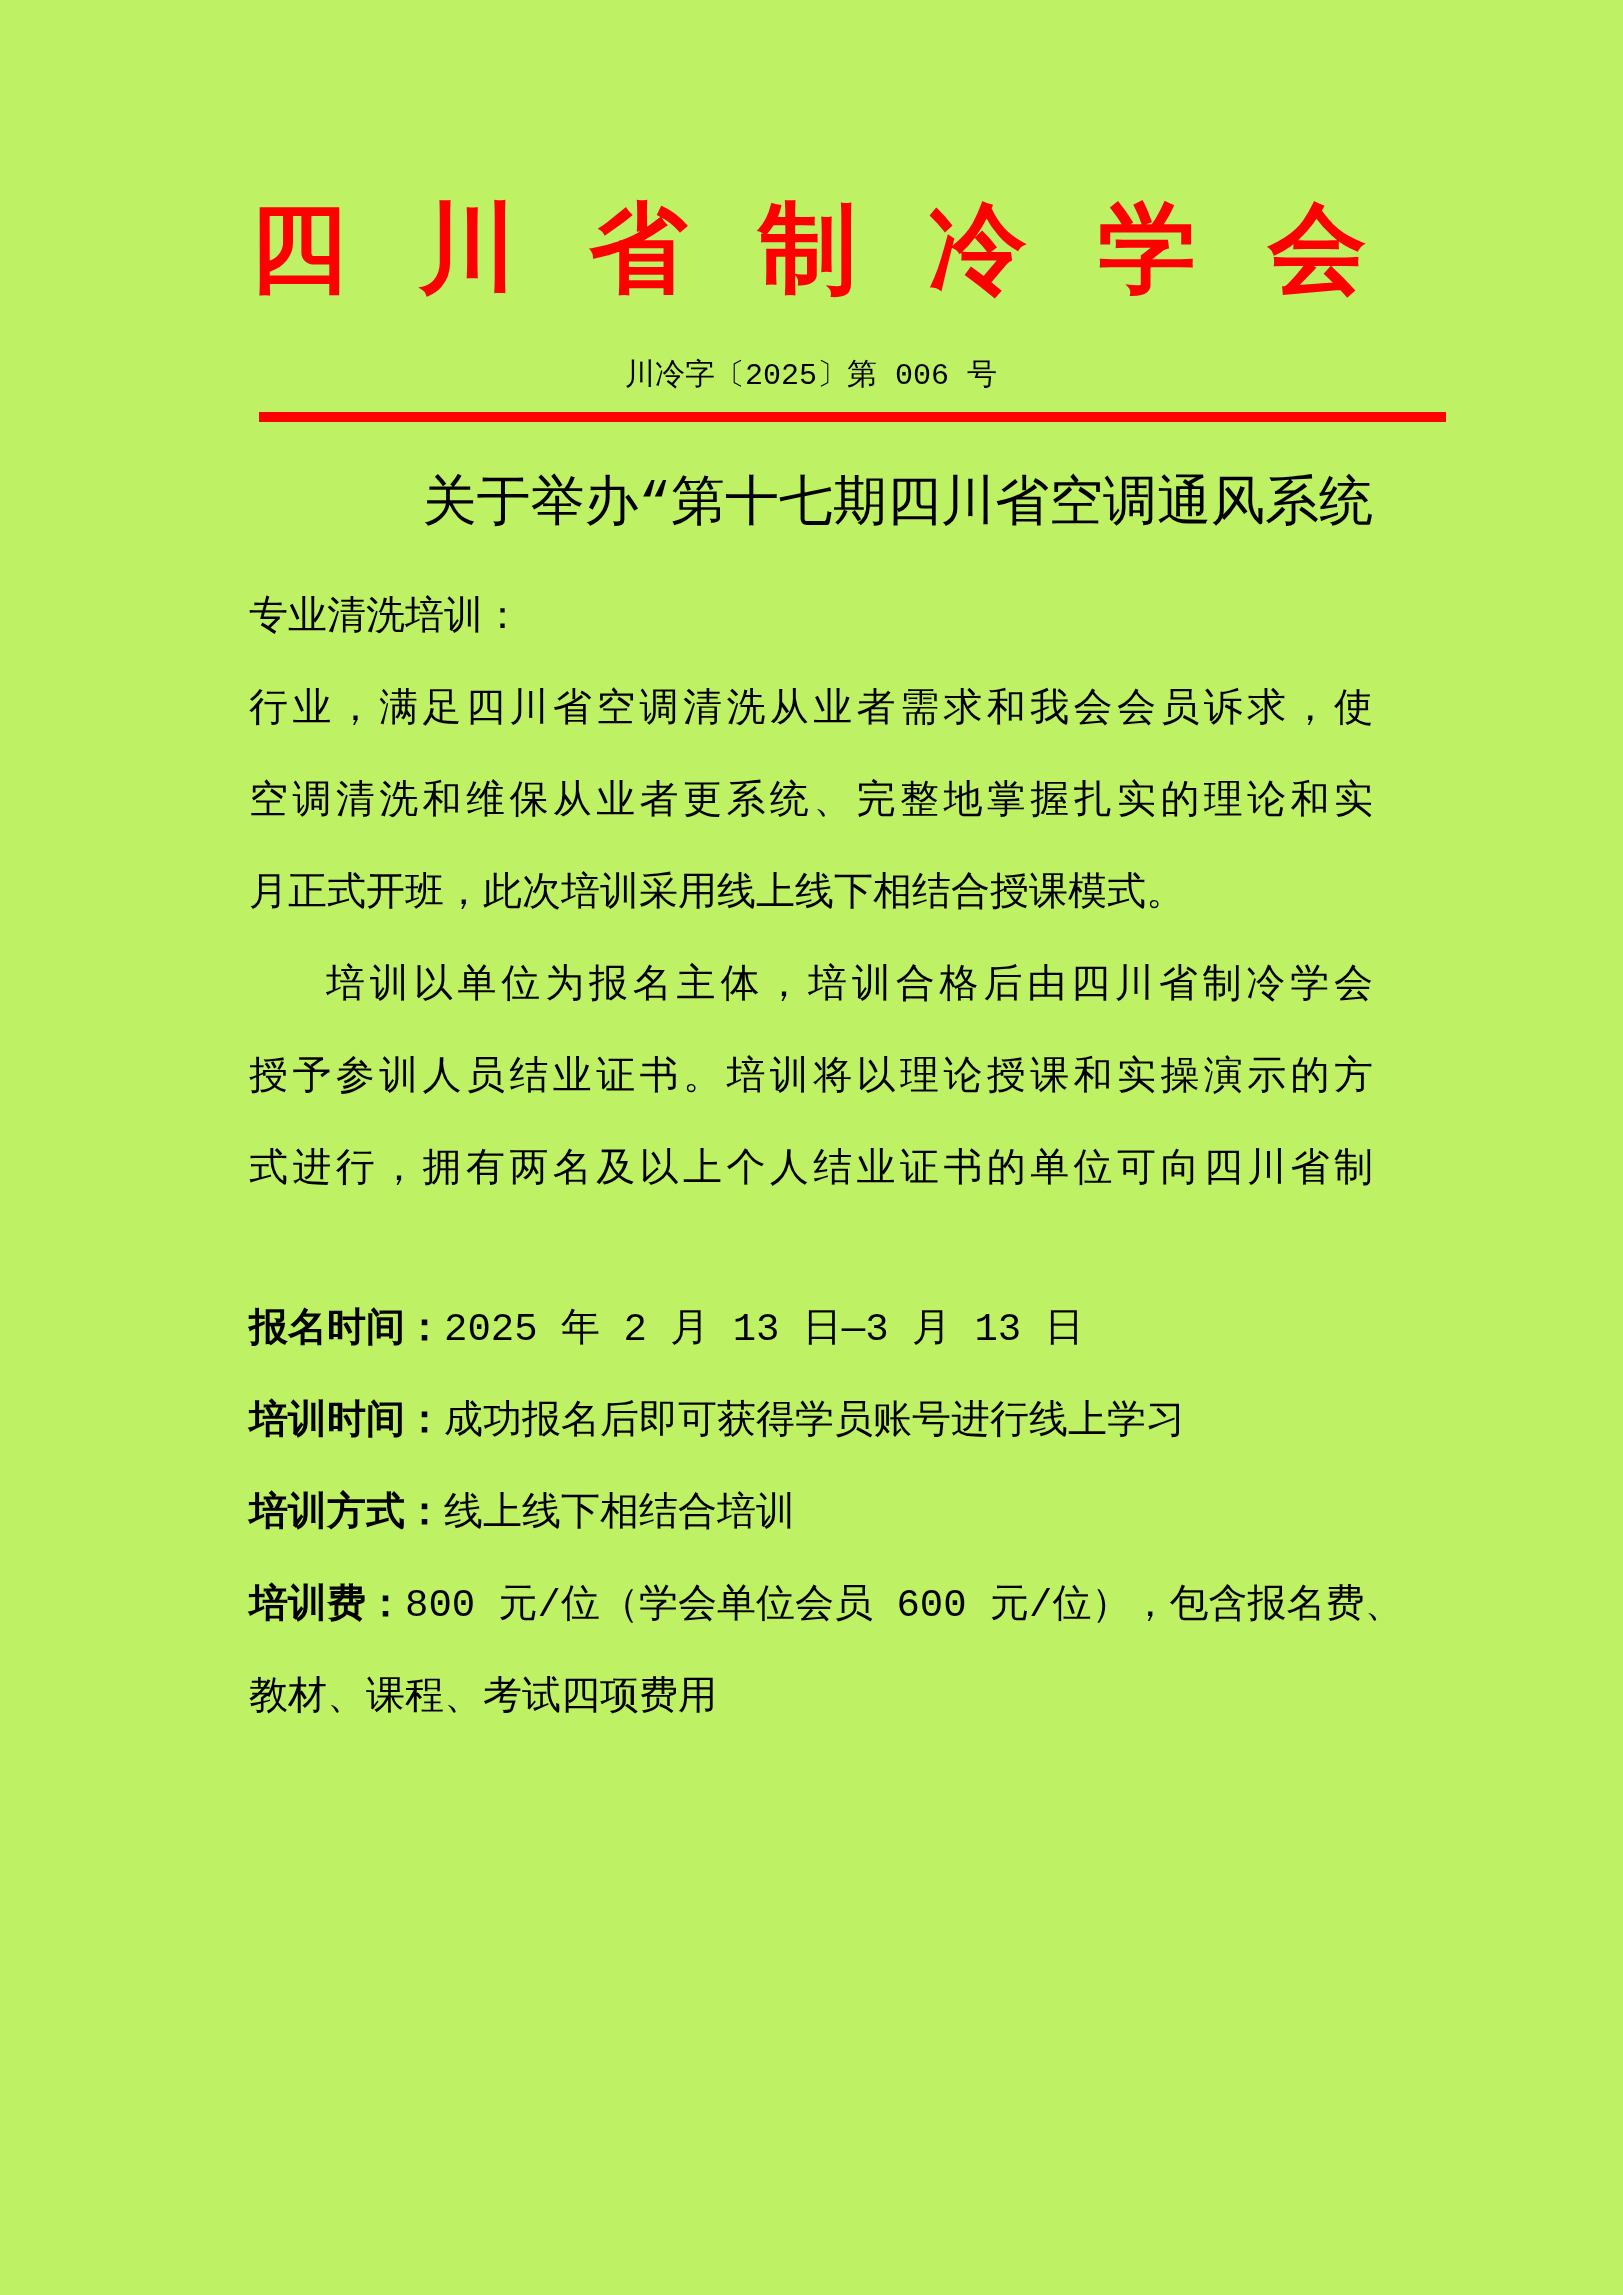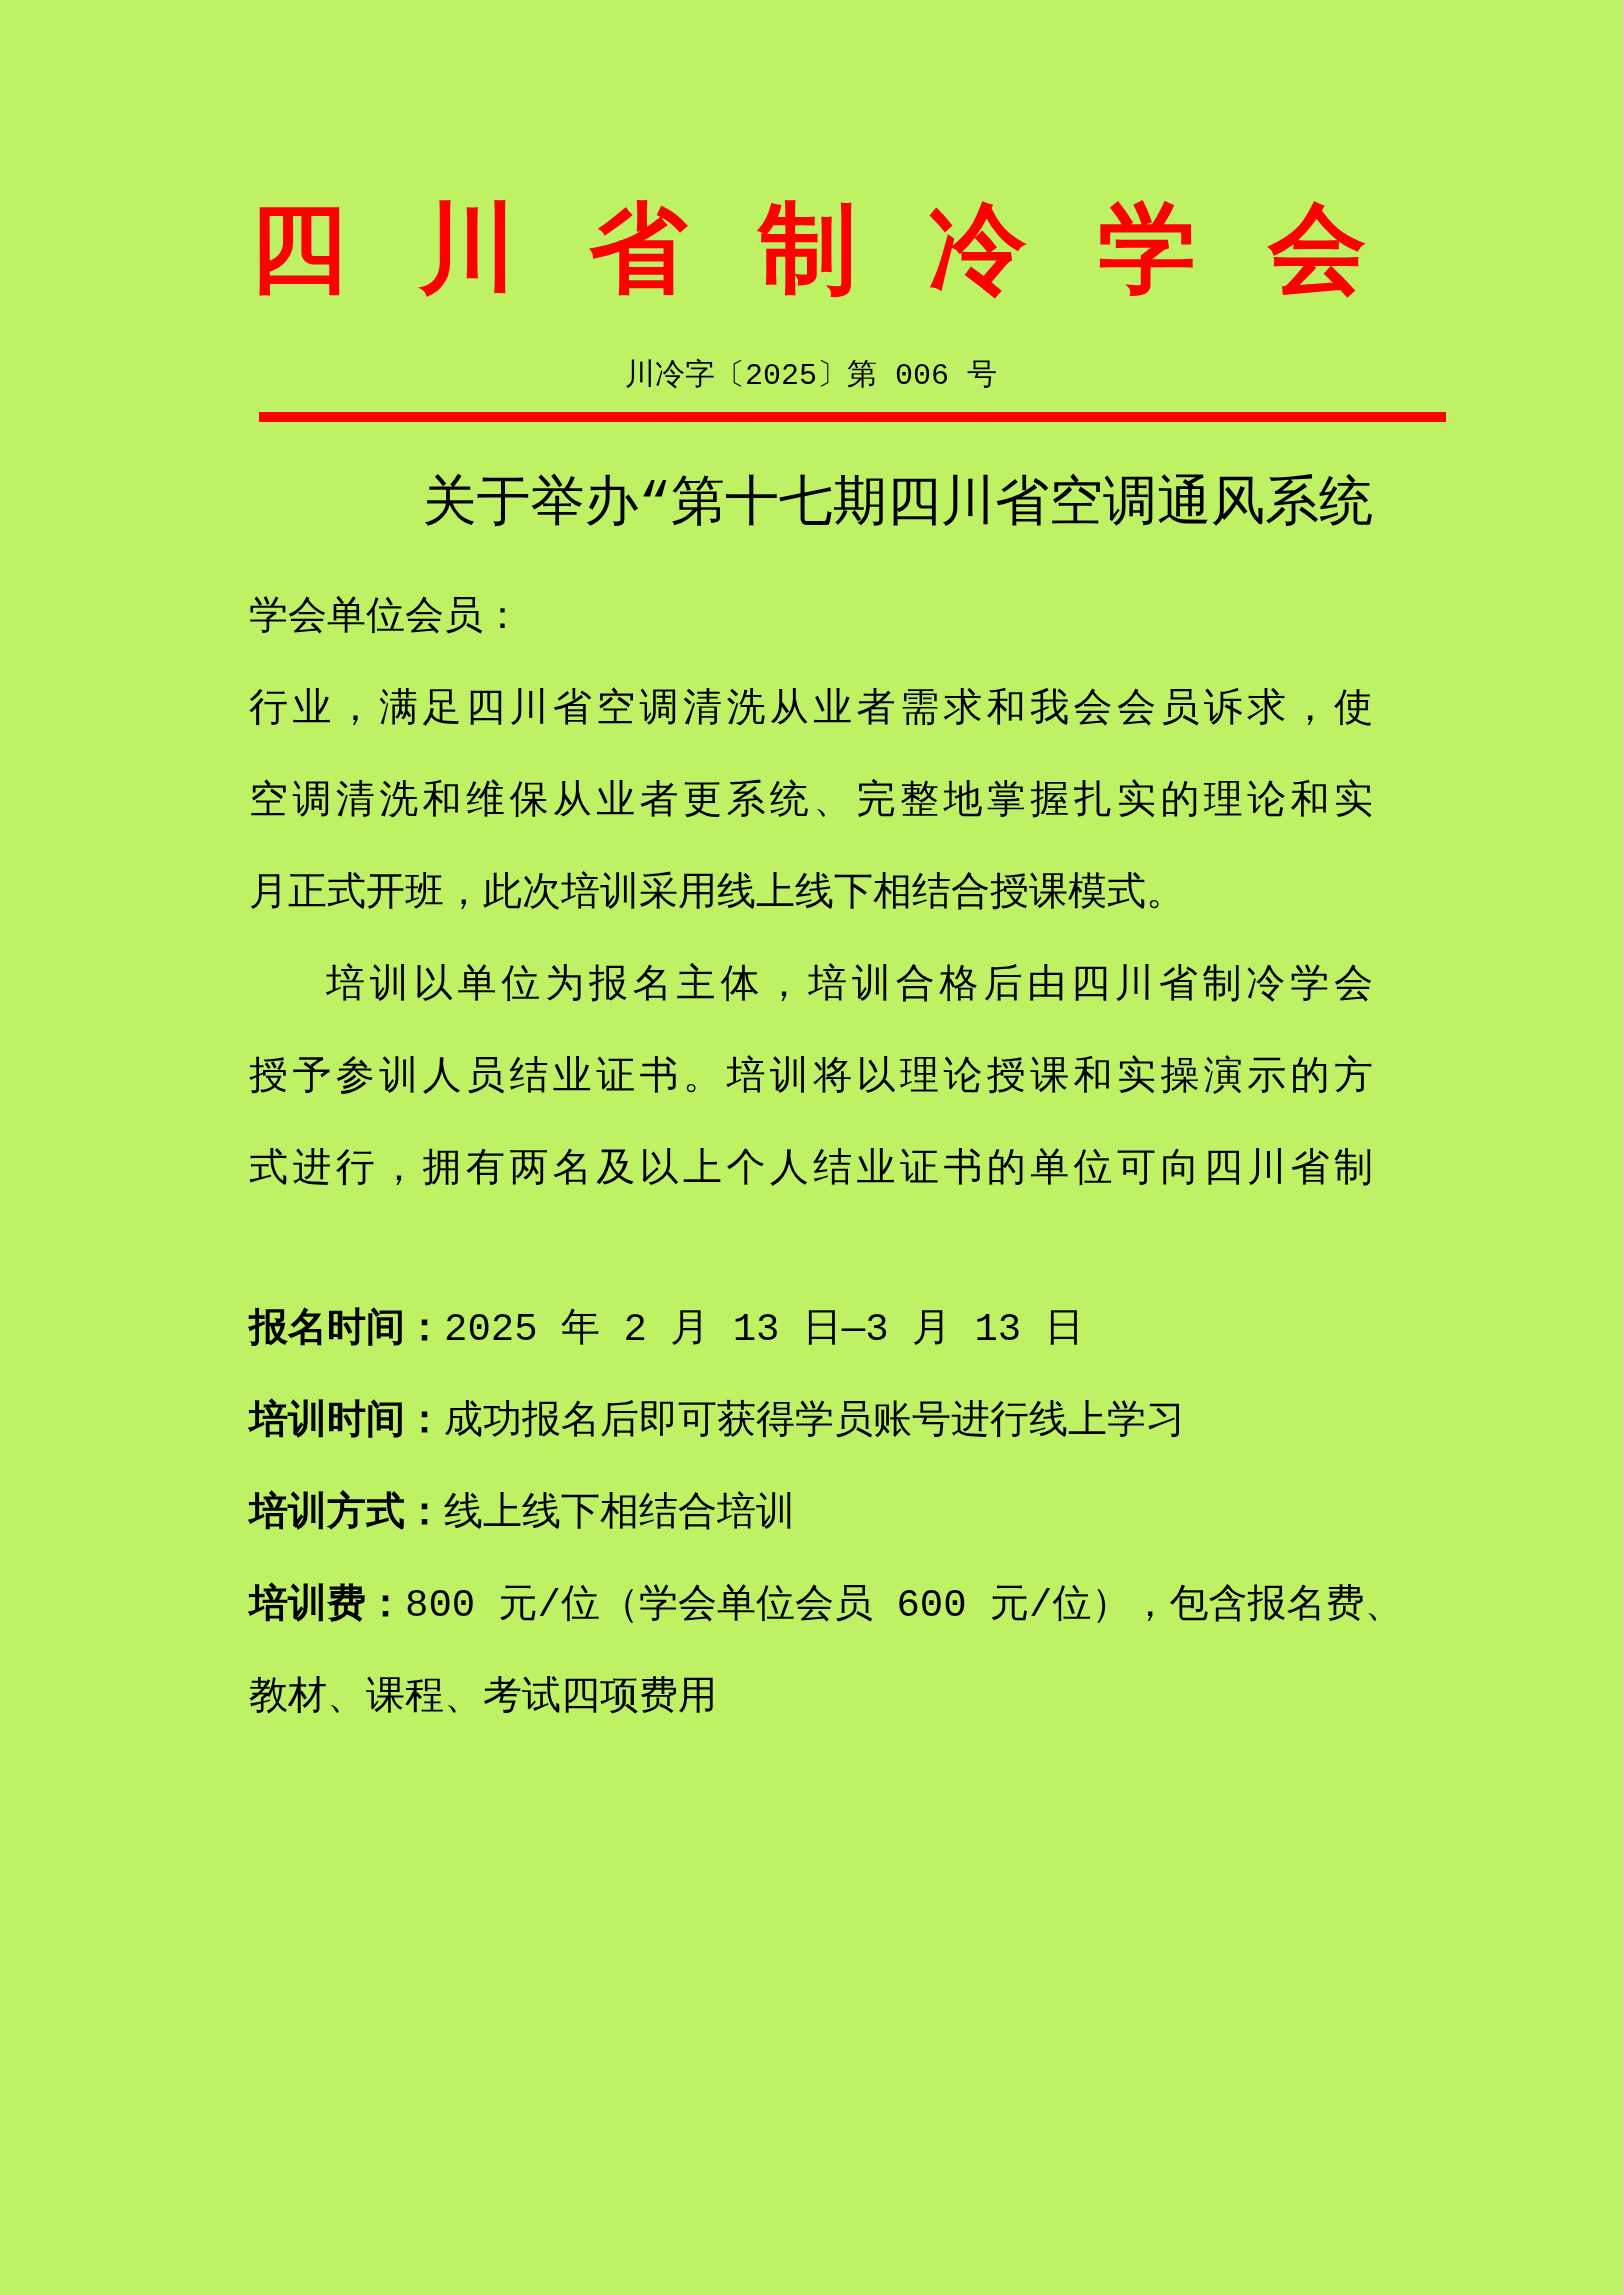--- a/index.html
+++ b/index.html
@@ -96,21 +96,21 @@
 
     <div class="doc-number">川冷字〔2025〕第 006 号</div>
 
     <div class="rule"></div>
 
     <div class="notice-title">
       <span class="t-line">关于举办“第十七期四川省空调通风系统</span>
     </div>
 
     <div class="body-block">
-      <div class="body-line">学会单位会员：</div>
+      <div class="body-line">专业清洗培训：</div>
 
       <div class="body-line fill">行业，满足四川省空调清洗从业者需求和我会会员诉求，使</div>
       <div class="body-line fill">空调清洗和维保从业者更系统、完整地掌握扎实的理论和实</div>
       <div class="body-line">月正式开班，此次培训采用线上线下相结合授课模式。</div>
 
       <div class="body-line indent fill">培训以单位为报名主体，培训合格后由四川省制冷学会</div>
       <div class="body-line fill">授予参训人员结业证书。培训将以理论授课和实操演示的方</div>
       <div class="body-line fill">式进行，拥有两名及以上个人结业证书的单位可向四川省制</div>
     </div>
 

